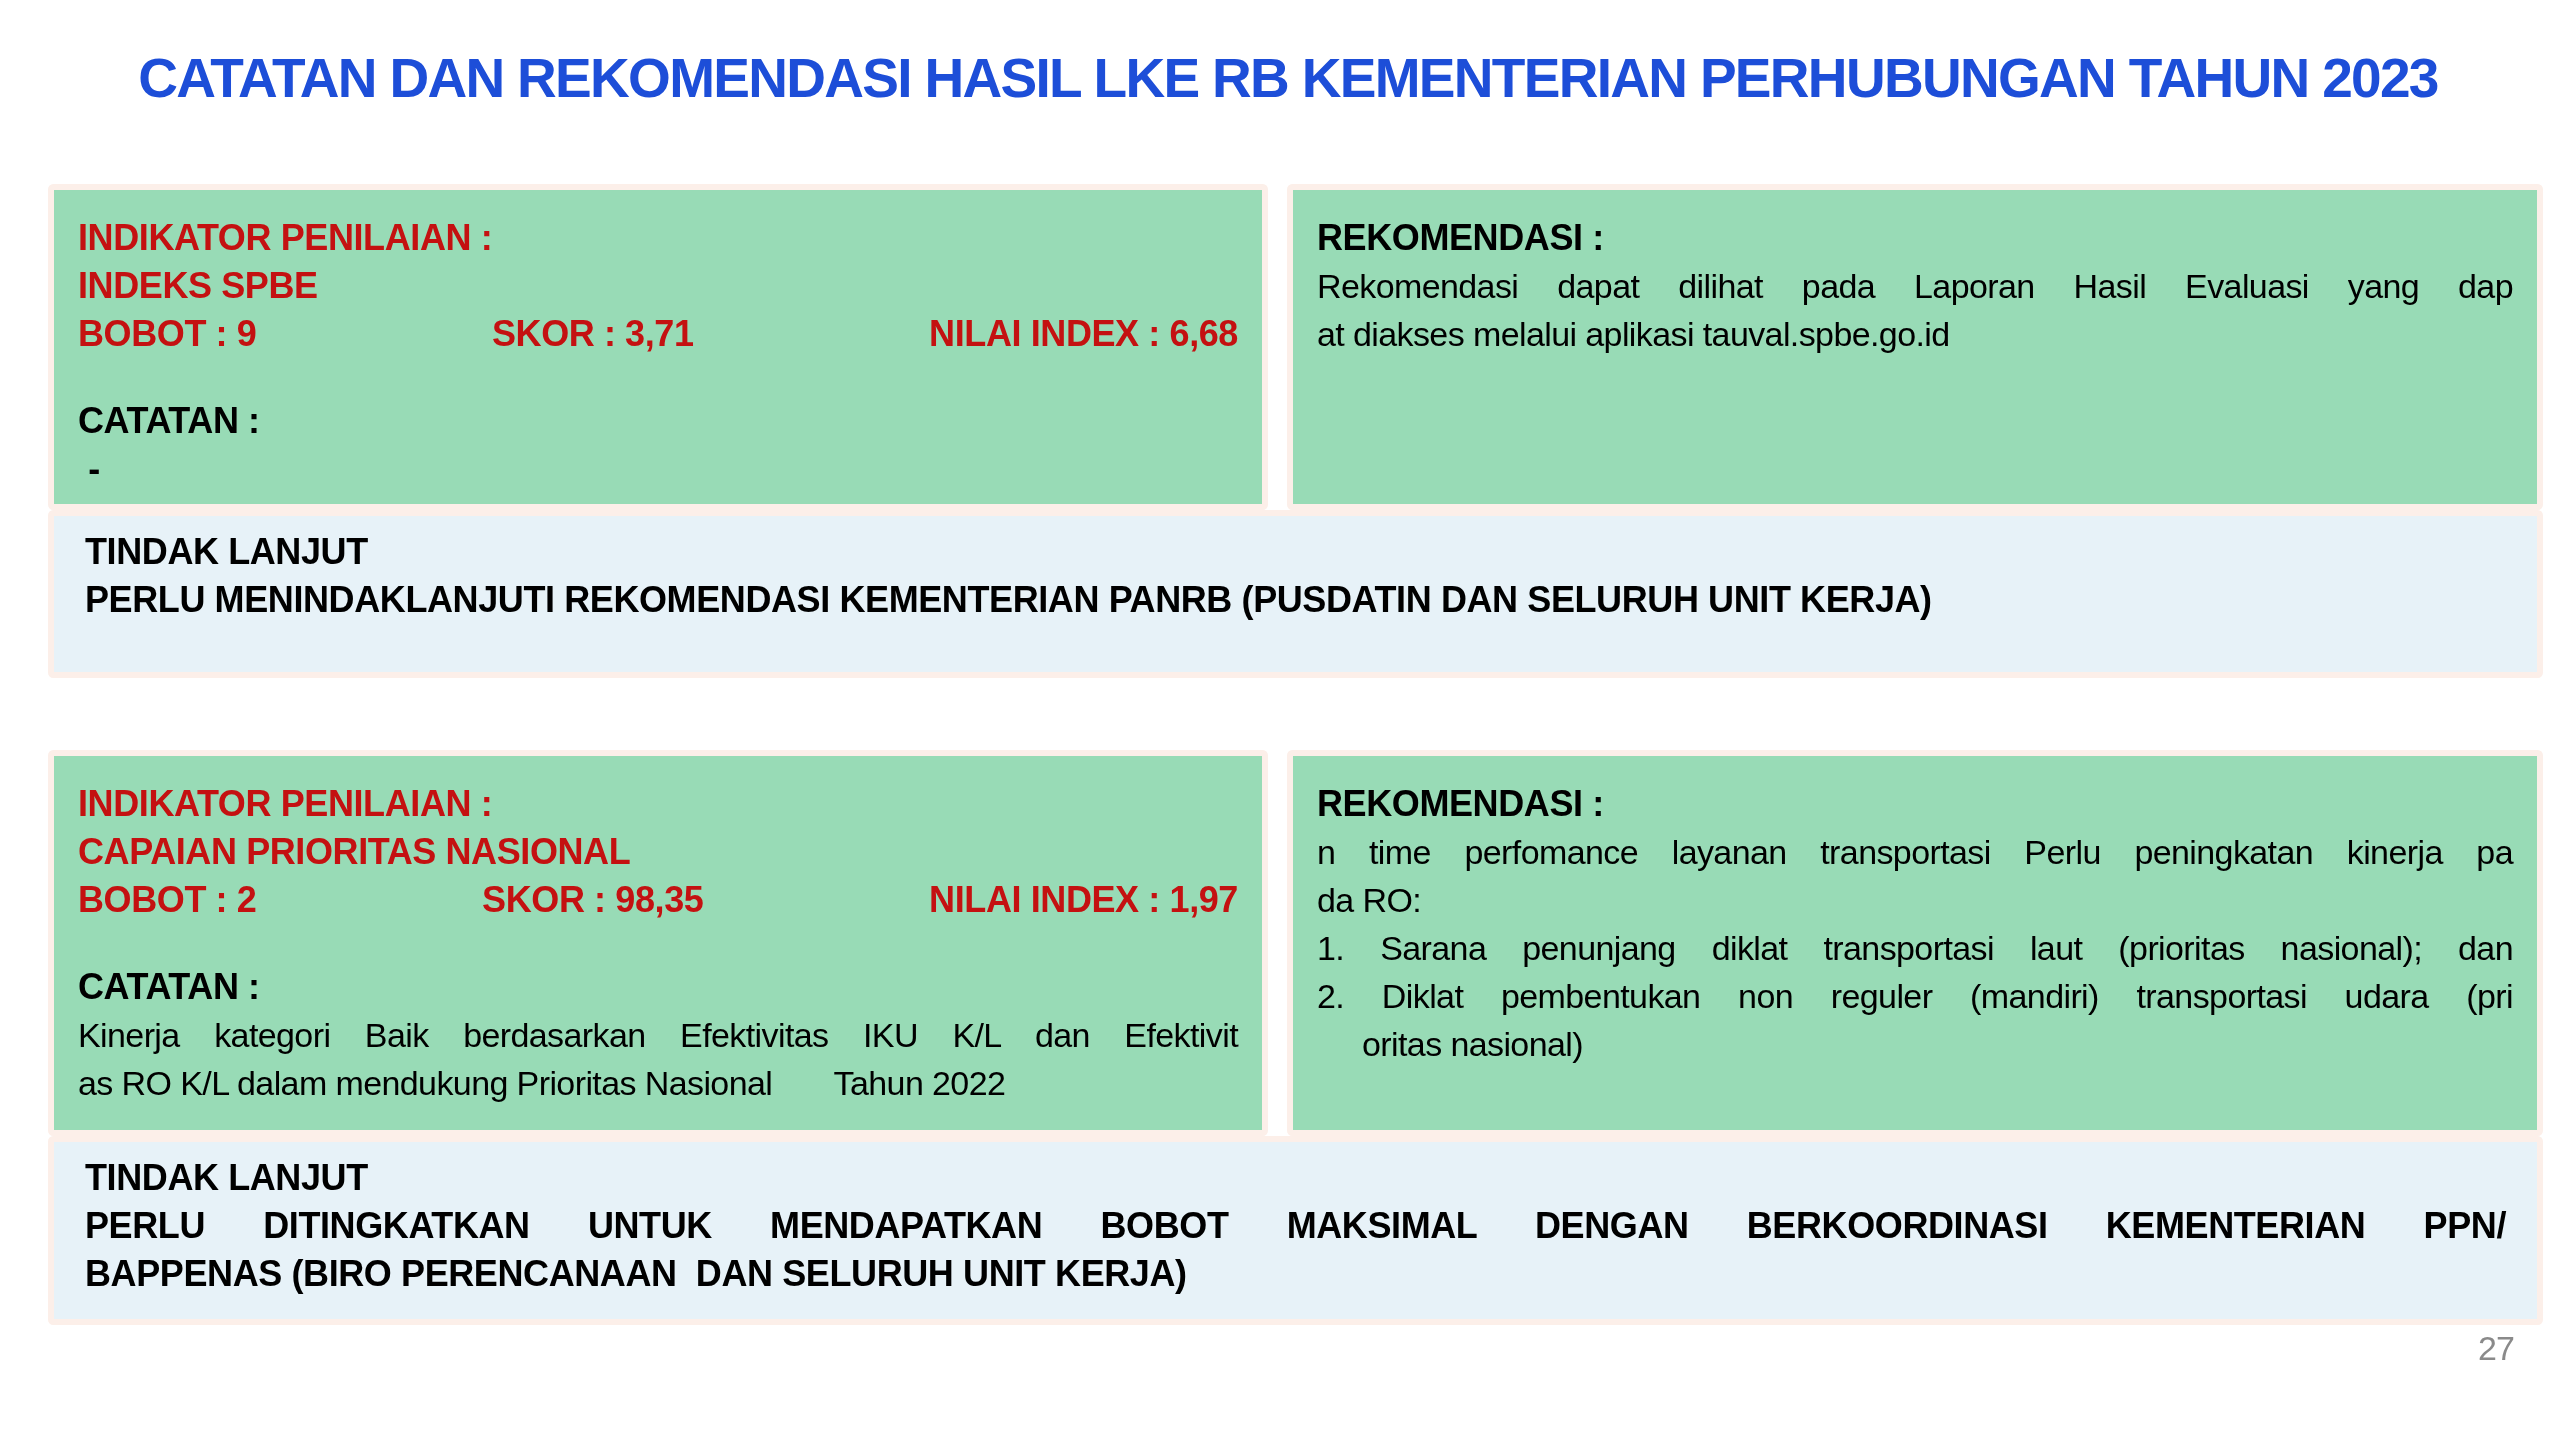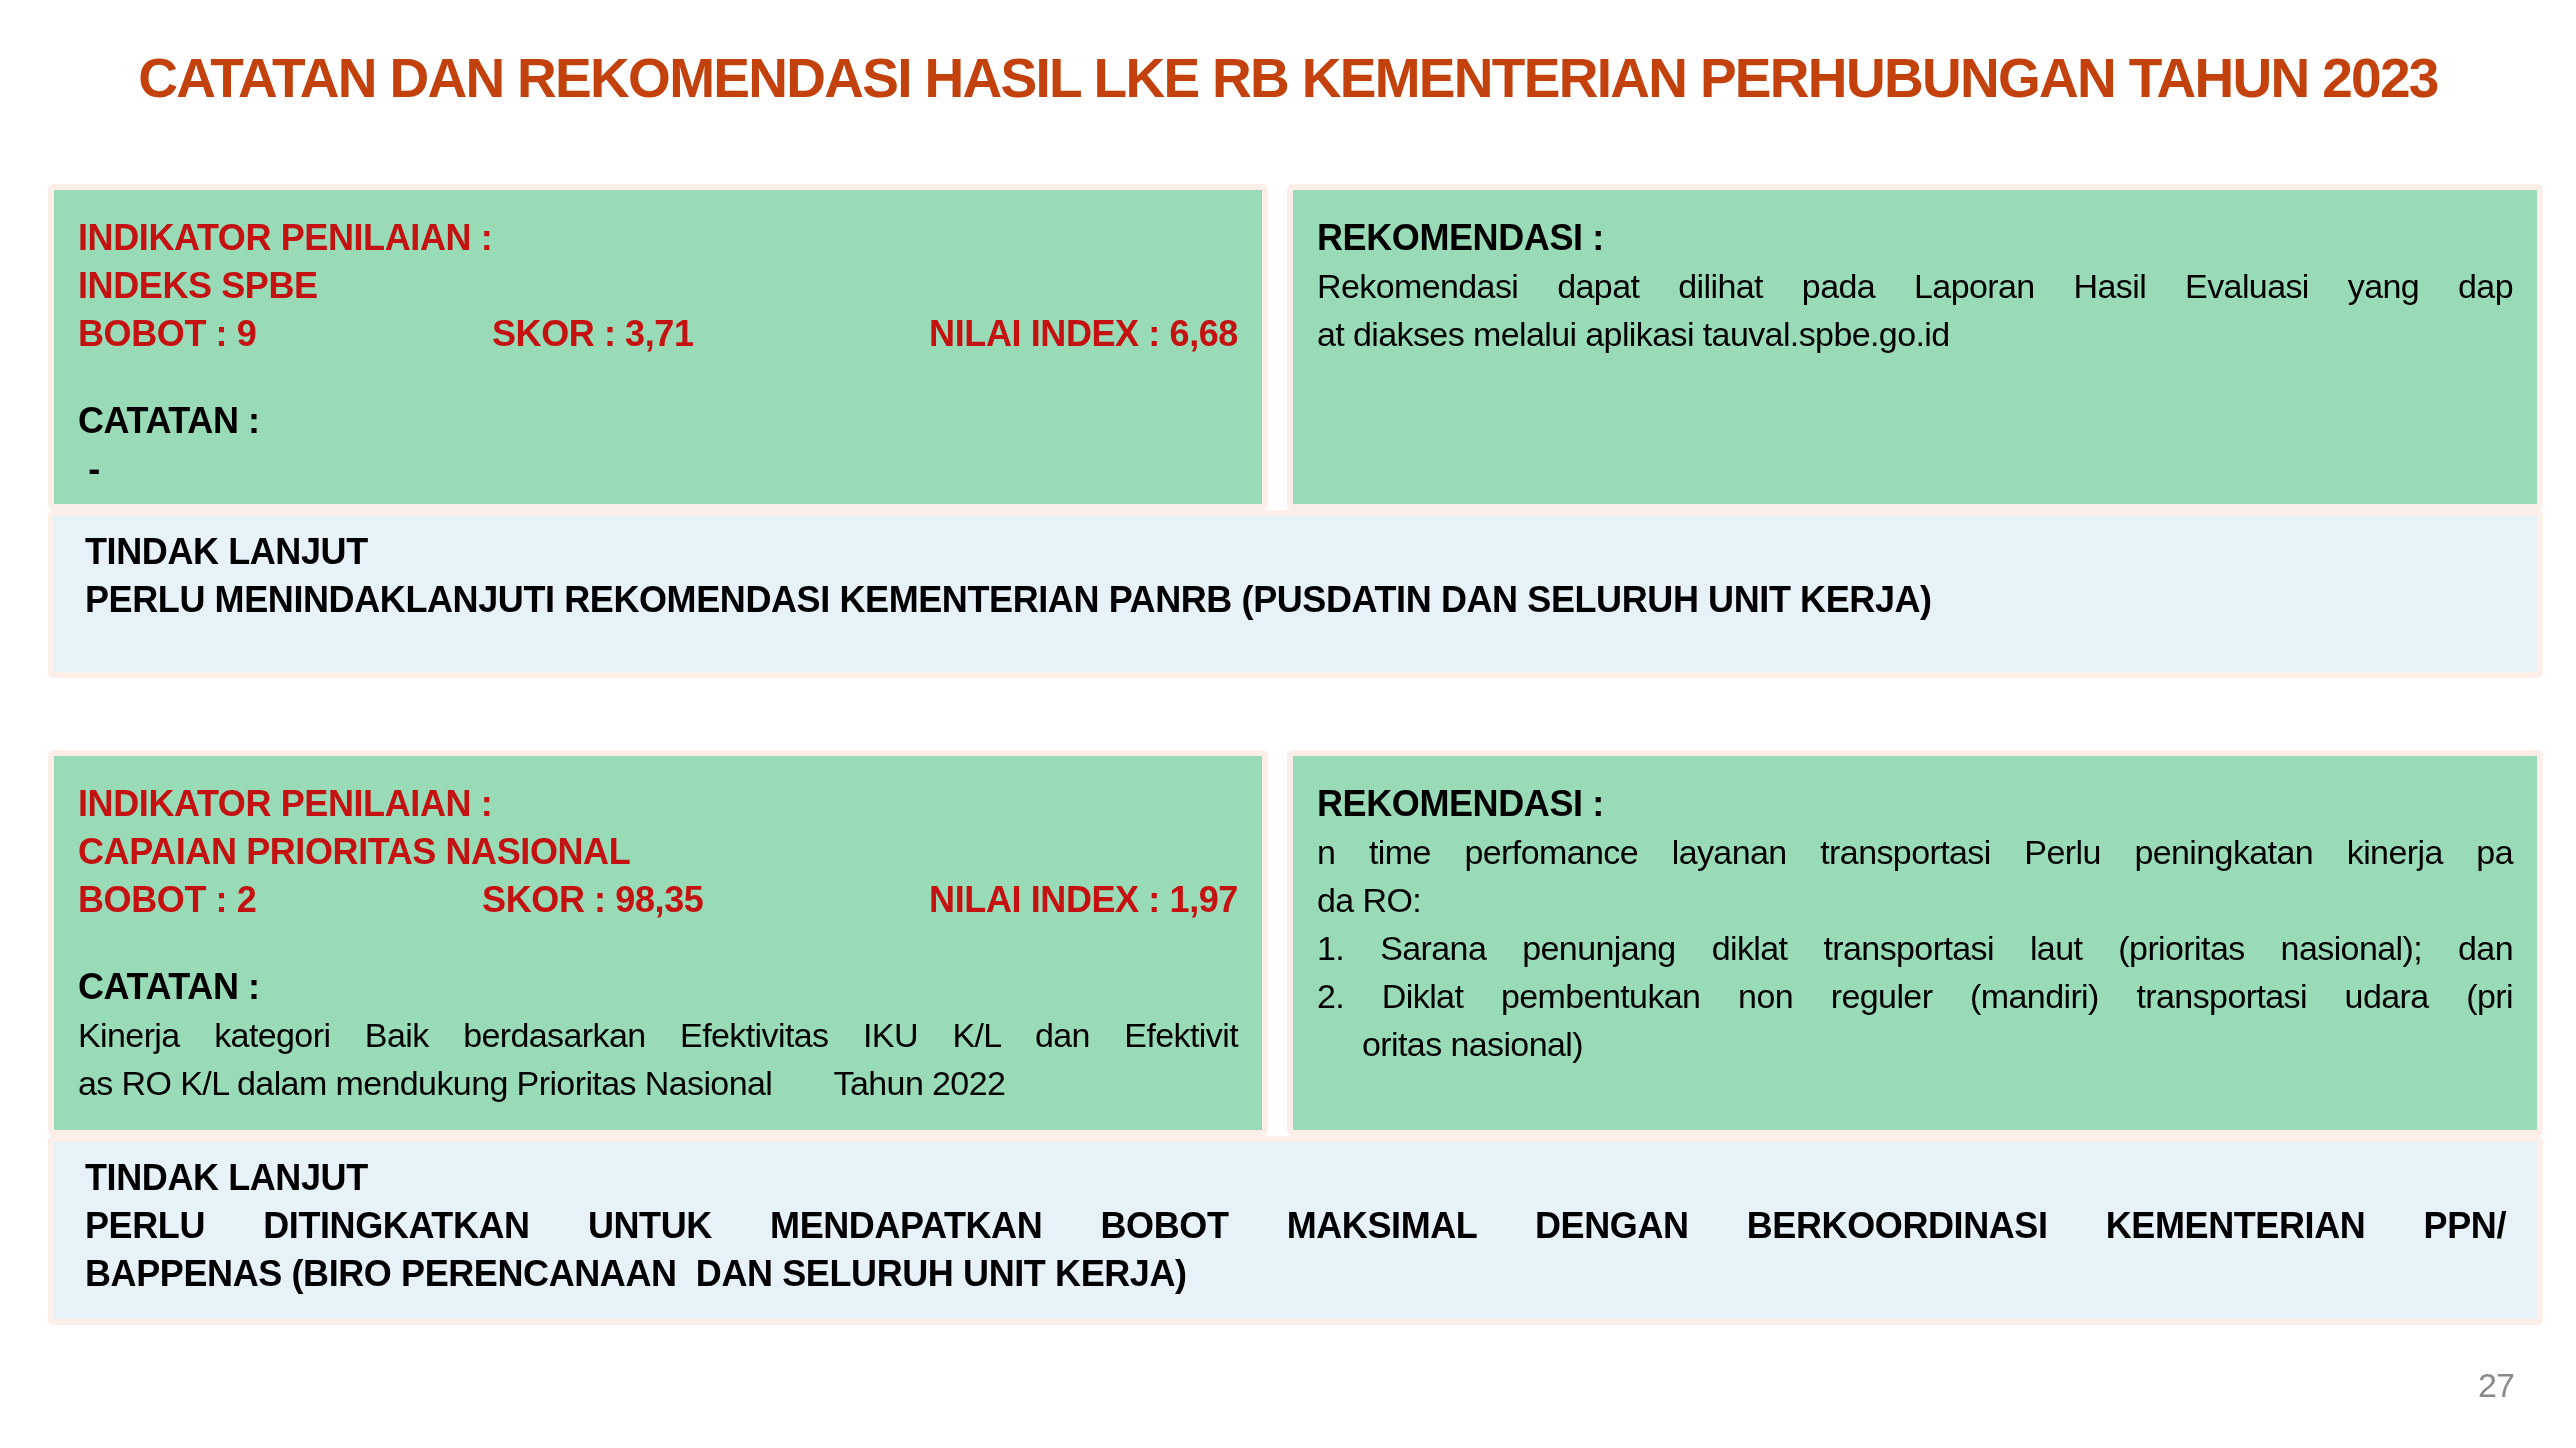--- a/index.html
+++ b/index.html
@@ -12,21 +12,21 @@
     overflow: hidden;
     color: #000000;
   }
   .title {
     margin: 46px 0 0 0;
     text-align: center;
     font-size: 55px;
     font-weight: bold;
     letter-spacing: -1.7px;
     white-space: nowrap;
-    color: #c2410c;
+    color: #1d4ed8;
   }
   .row {
     display: flex;
     gap: 19px;
     margin: 0 33px 0 48px;
   }
   .row1 { margin-top: 74px; }
   .row2 { margin-top: 72px; }
   .col-left  { width: 1220px; flex: none; }
   .col-right { flex: 1; }
@@ -67,21 +67,21 @@
   .metrics {
     display: flex;
     justify-content: space-between;
     align-items: flex-end;
   }
   .spacer { height: 39px; }
   .dash { padding-left: 10.3px; }
   .indent { padding-left: 45px; }
   .pagenum {
     position: absolute;
-    top: 1366px;
+    top: 1329px;
     right: 62px;
     font-size: 34px;
     color: #8a8a8a;
     letter-spacing: -0.9px;
   }
 </style>
 </head>
 <body>
 
 <div class="slide">

